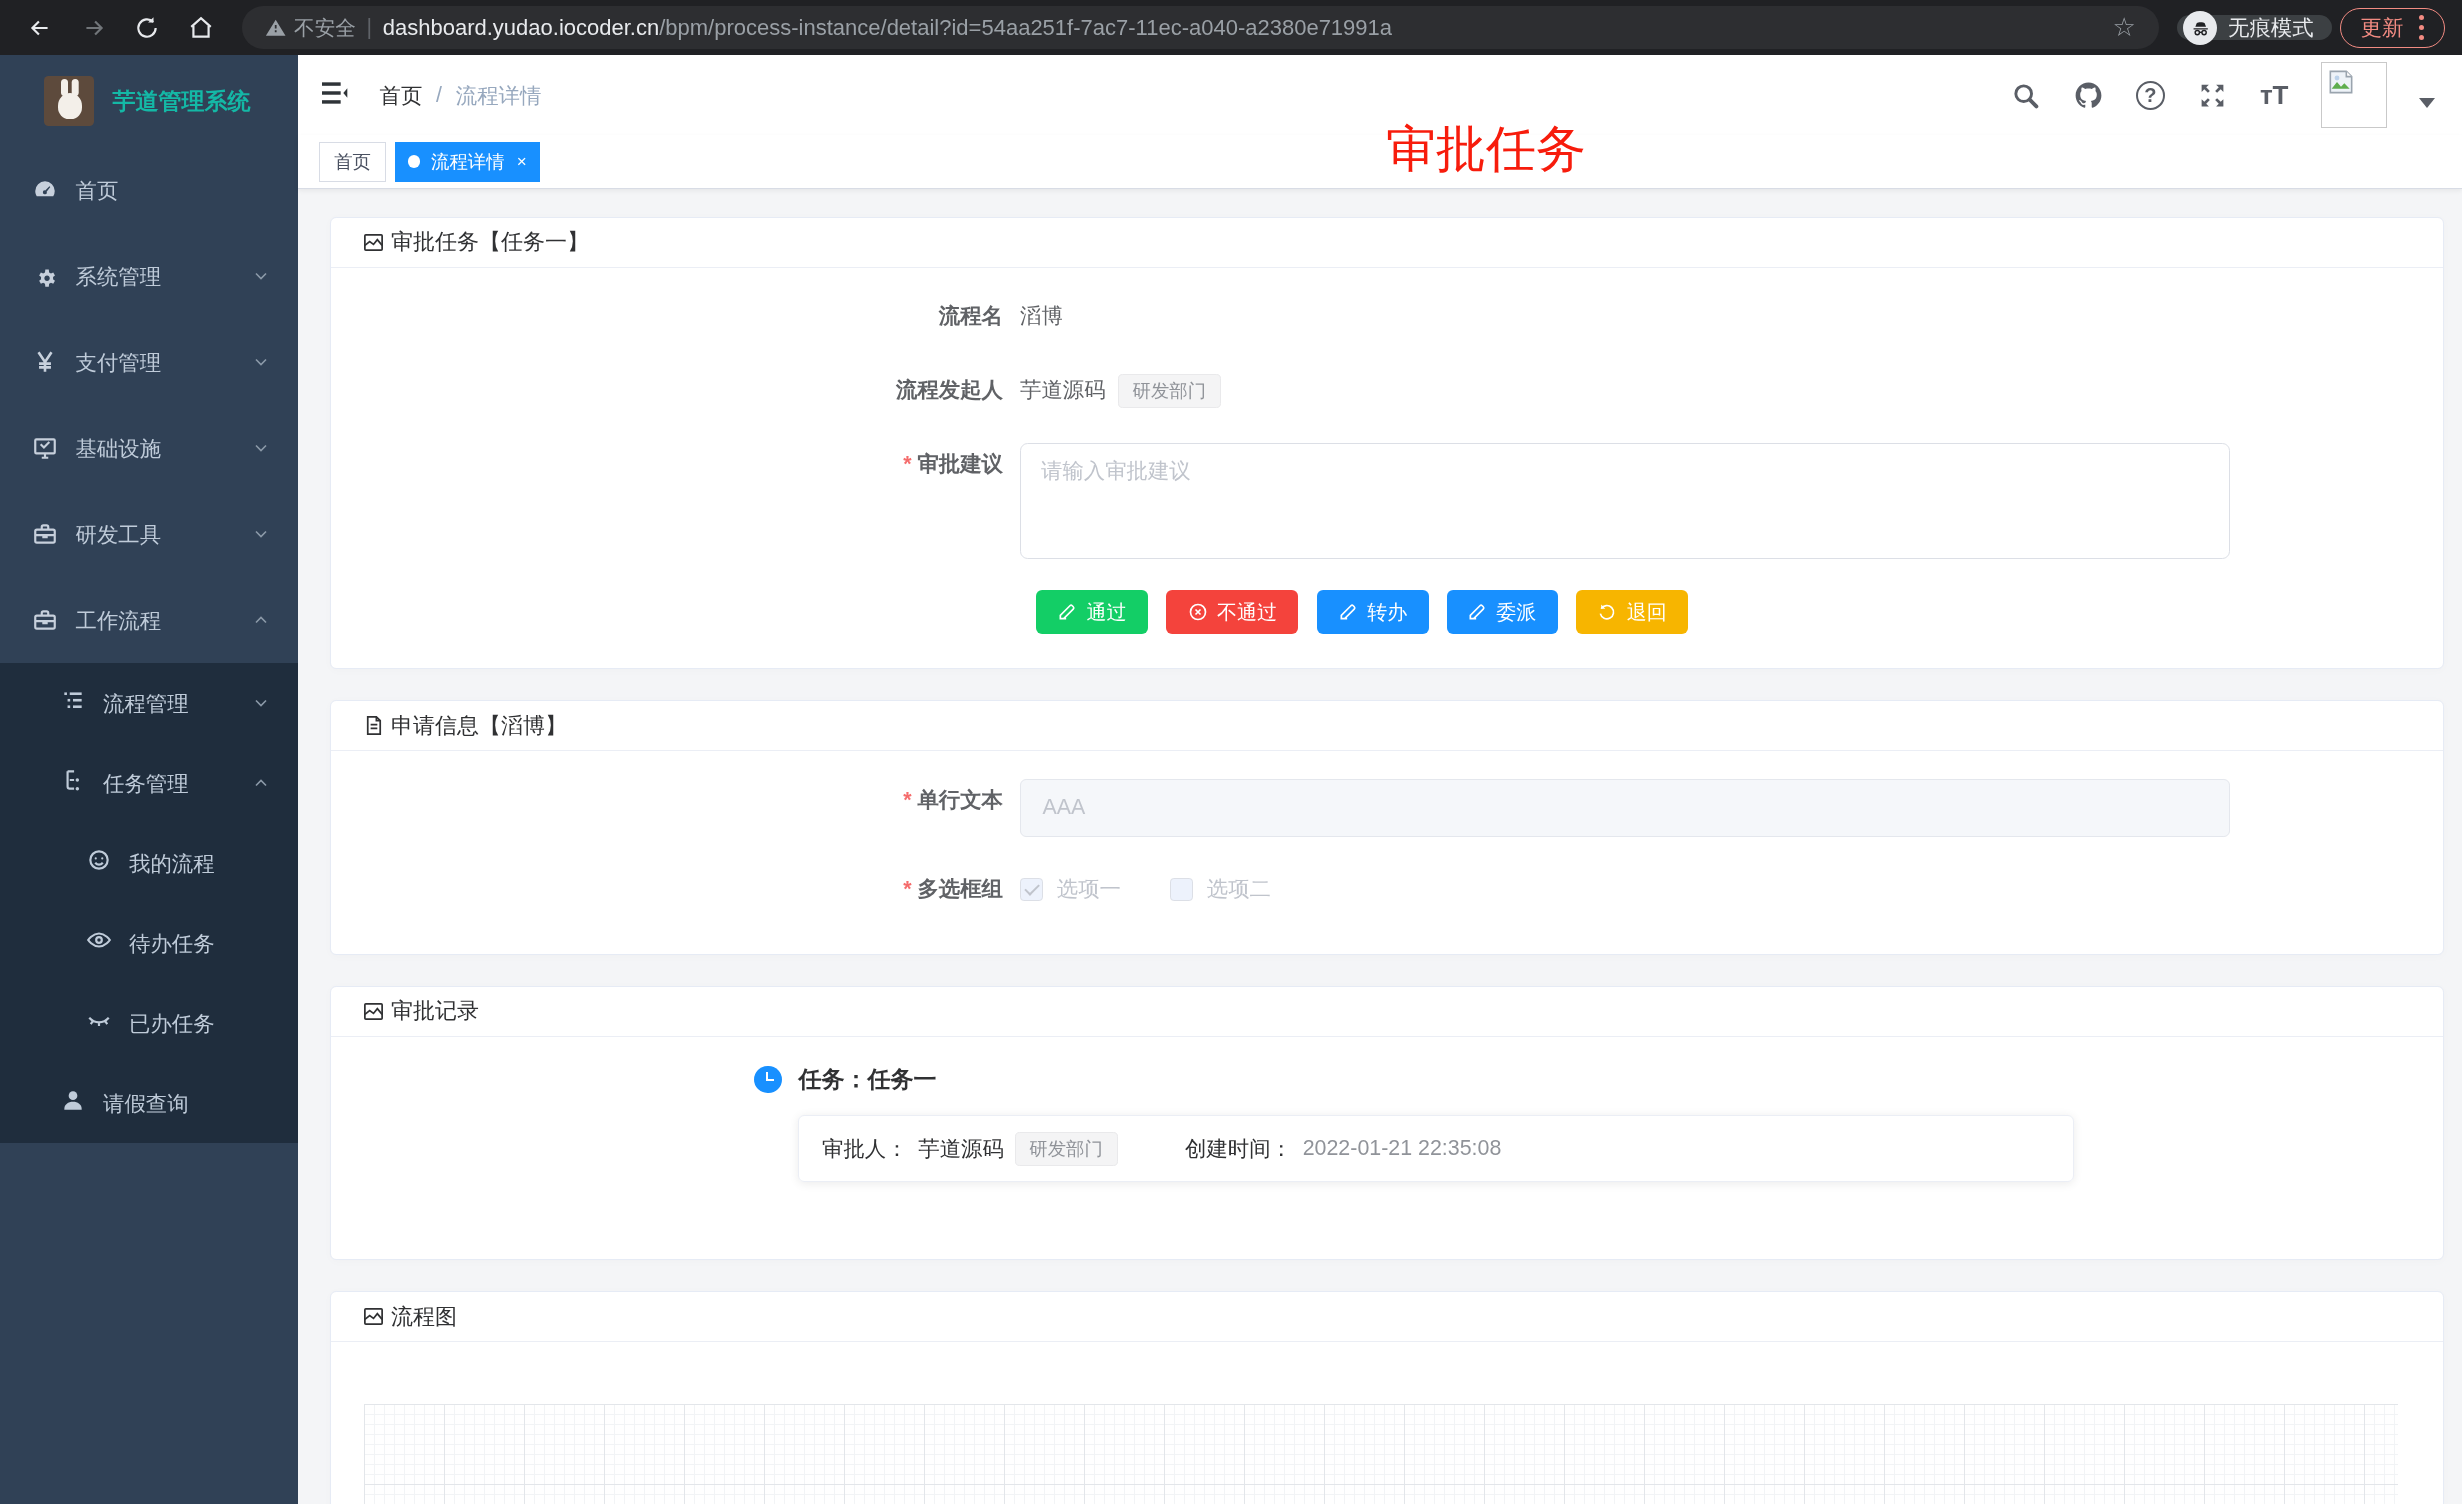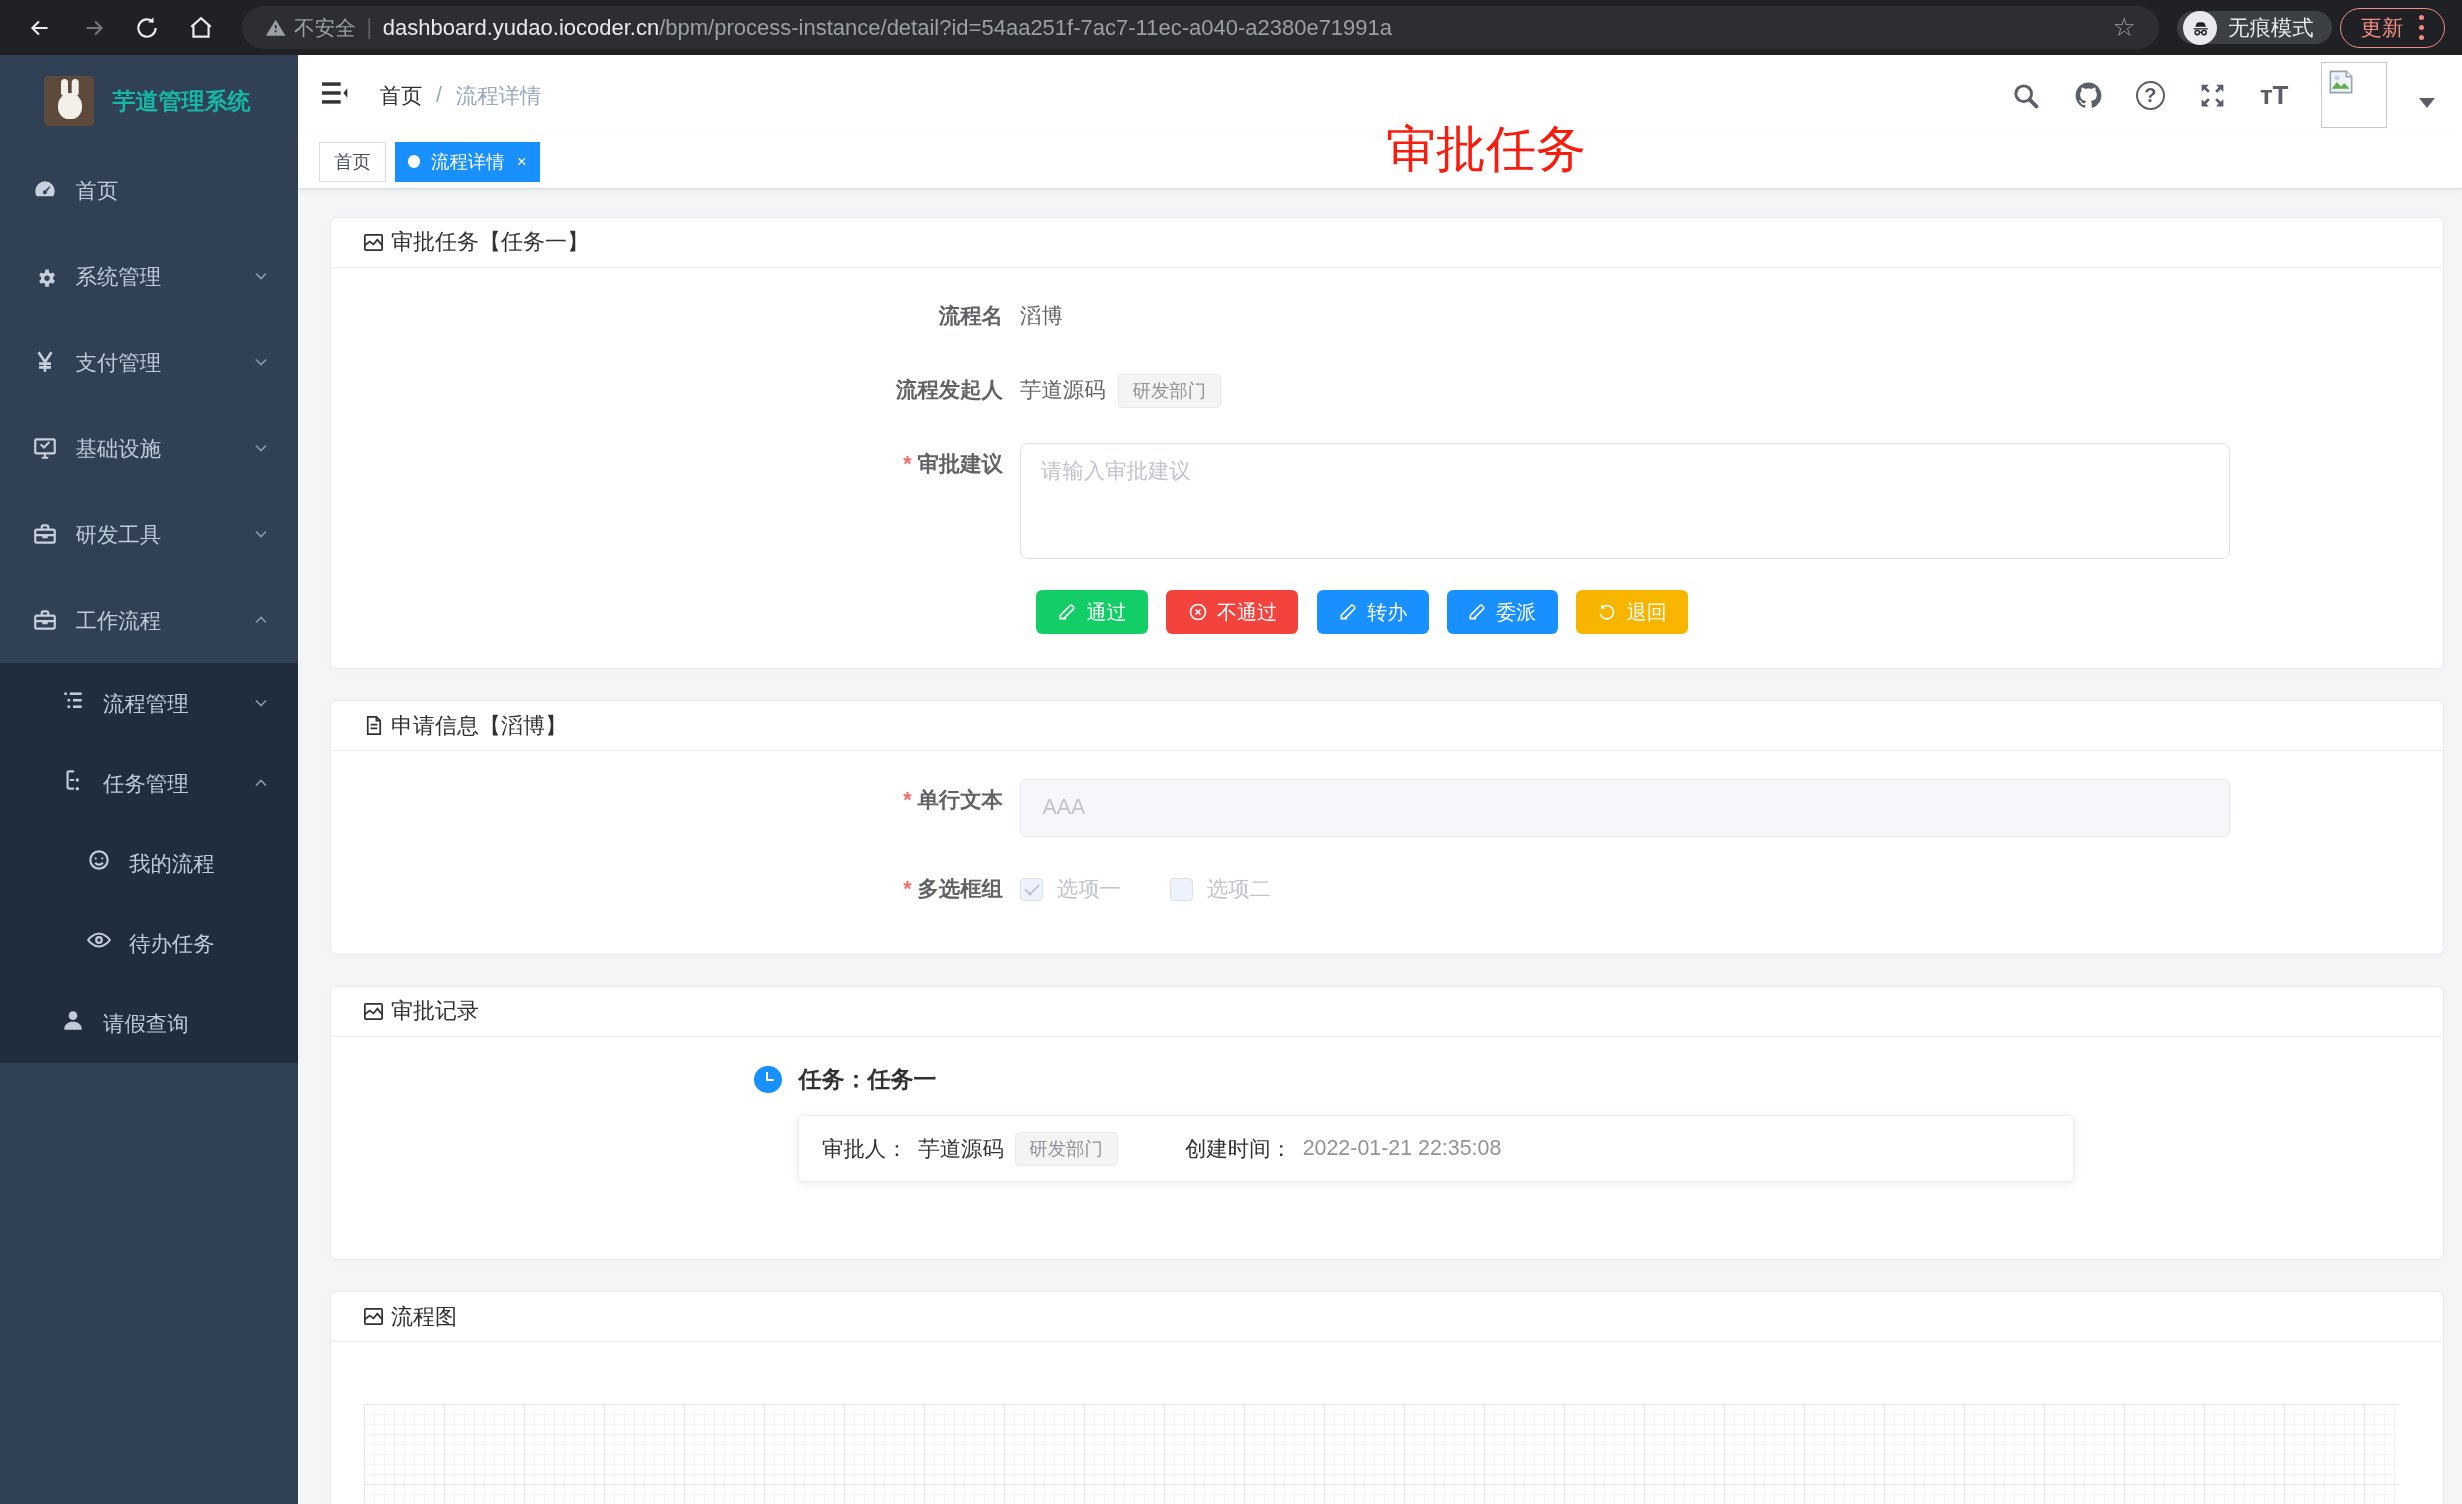--- a/index.html
+++ b/index.html
@@ -14,21 +14,21 @@
   .nav-ic.dim { color:#717579; }
   .omnibox { flex:1; height:43px; background:#2d2e31; border-radius:21.4px; margin:0 10.7px;
              display:flex; align-items:center; padding:0 23px; gap:10.7px; min-width:0; }
   .omni-warn { color:#9aa0a6; display:flex; align-items:center; gap:7.6px; font-size:20.6px; flex:0 0 auto; }
   .omni-warn svg { width:21.4px; height:21.4px; }
   .omni-sep { color:#5f6368; font-size:21.4px; }
   .url { font-size:22px; white-space:nowrap; overflow:hidden; }
   .url .host { color:#e8eaed; }
   .url .path { color:#9aa0a6; }
   .star { color:#9aa0a6; font-size:26px; margin-left:auto; flex:0 0 auto;}
-  .incog-chip { height:33px; background:#3c4043; border-radius:21.4px; color:#e8eaed; font-size:21.4px;
+  .incog-chip { height:25px; background:#3c4043; border-radius:21.4px; color:#e8eaed; font-size:21.4px;
                 display:flex; align-items:center; gap:10.7px; padding:0 18.4px 0 6.1px; flex:0 0 auto; }
   .incog-ic { width:34px; height:34px; background:#e8eaed; border-radius:50%; display:flex;
               align-items:center; justify-content:center; }
   .incog-ic svg { width:21.4px; height:21.4px; }
   .update-pill { height:40px; border:1.5px solid #f28b82; border-radius:21.4px; color:#f28b82;
                  font-size:21.4px; display:flex; align-items:center; padding:4px 20px; gap:15.3px; flex:0 0 auto;}
   .kebab { color:#f28b82; font-size:23px; letter-spacing:0; line-height:7.6px; display:flex; flex-direction:column; gap:4.6px;}
   .kebab i { width:5.4px; height:5.4px; background:#f28b82; border-radius:50%; display:block; }
 
   
@@ -323,20 +323,28 @@
         <span class="mi-label">我的流程</span>
       </div>
       <div class="sub-item lvl3">
         <span class="mi-ic">
           <svg viewBox="0 0 24 24" fill="none" stroke="currentColor" stroke-width="2">
               <path d="M2 12s4-6 10-6 10 6 10 6-4 6-10 6S2 12 2 12z"></path>
               <circle cx="12" cy="12" r="2.6"></circle>
             </svg>
         </span>
         <span class="mi-label">待办任务</span>
+      </div>
+      <div class="sub-item lvl3">
+        <span class="mi-ic">
+          <svg viewBox="0 0 24 24" fill="none" stroke="currentColor" stroke-width="2">
+              <path d="M3 10c2.5 2.8 5.5 4.2 9 4.2S18.5 12.8 21 10M6 13.5l-1.6 2.3M12 14.8V17.5M18 13.5l1.6 2.3"></path>
+            </svg>
+        </span>
+        <span class="mi-label">已办任务</span>
       </div>
       <div class="sub-item">
         <span class="mi-ic">
           <svg viewBox="0 0 24 24" fill="currentColor">
               <circle cx="12" cy="8" r="4"></circle>
               <path d="M4 20c0-4 3.6-6.5 8-6.5s8 2.5 8 6.5v1H4v-1z"></path>
             </svg>
         </span>
         <span class="mi-label">请假查询</span>
       </div>

